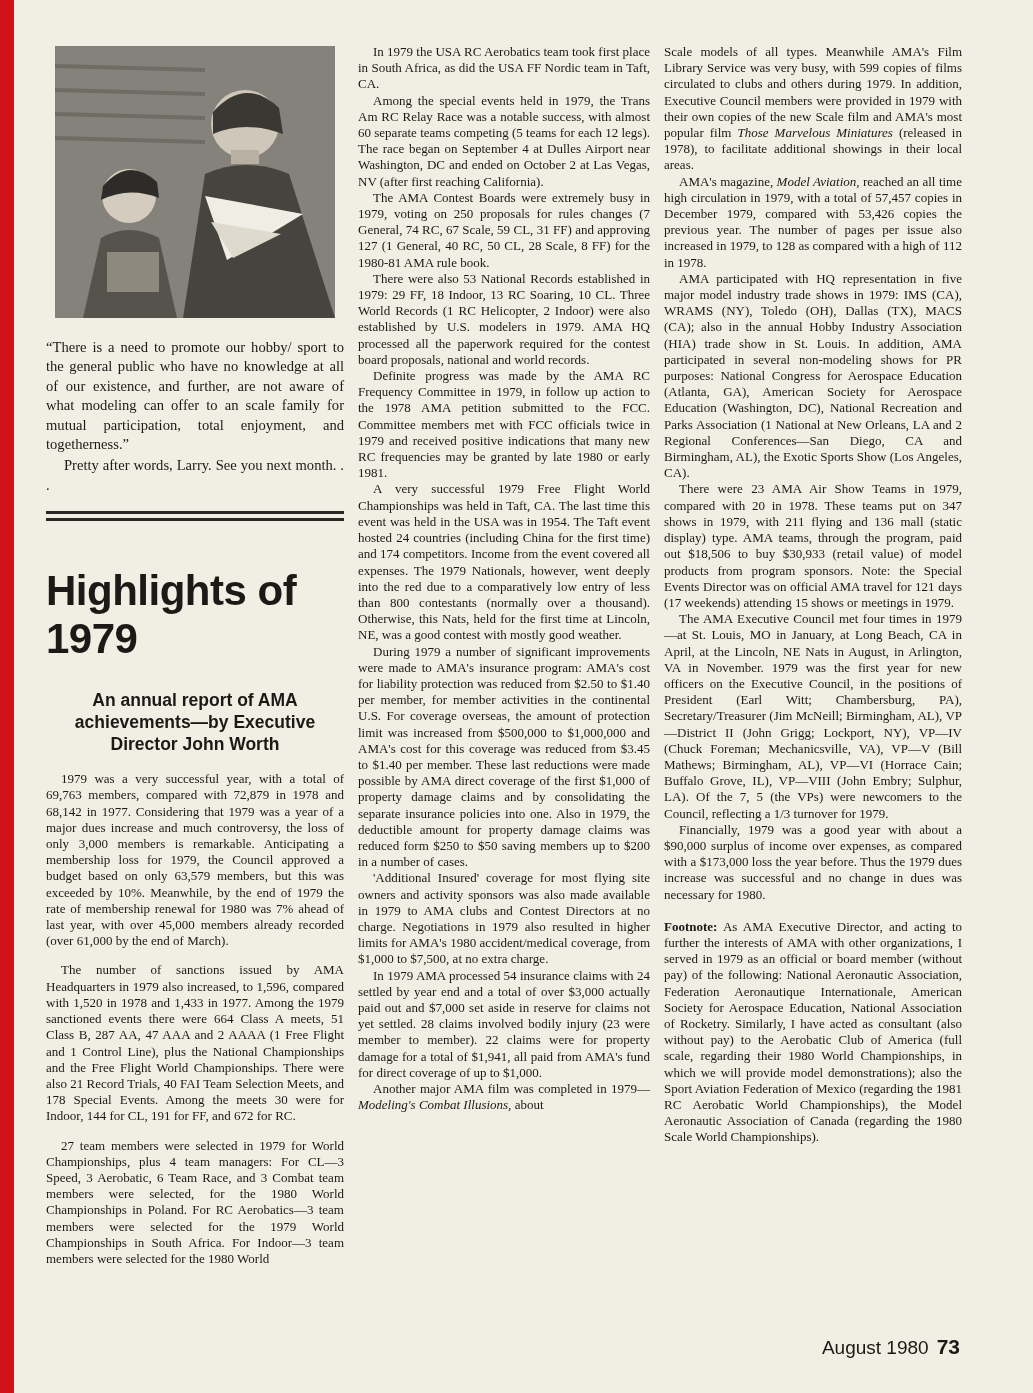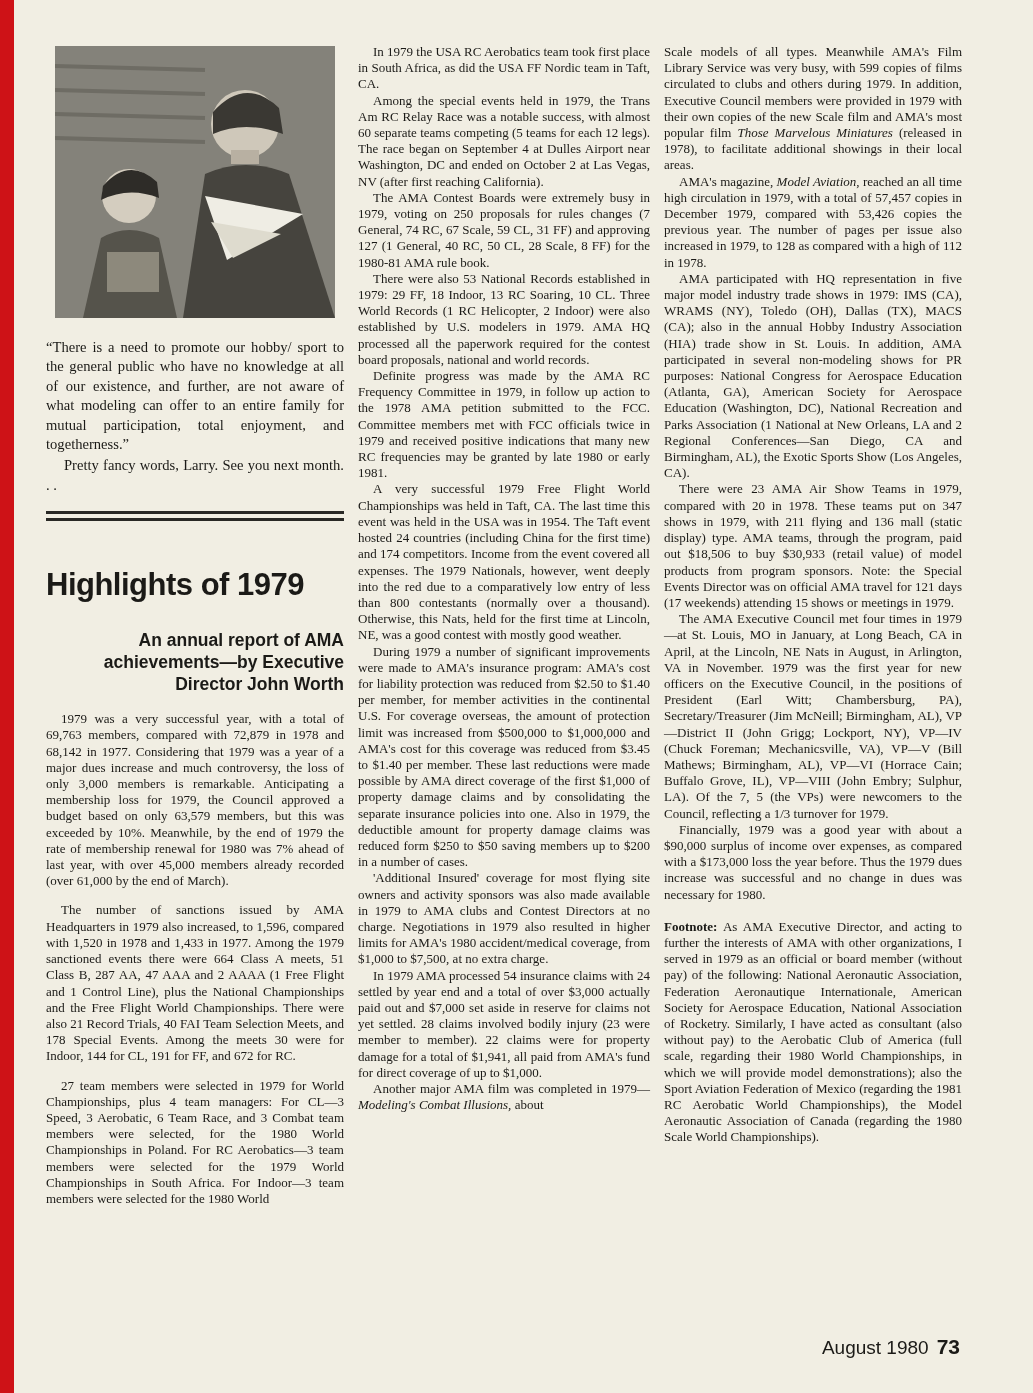--- a/index.html
+++ b/index.html
@@ -22,26 +22,26 @@
     background:#8a887f; overflow:hidden;
   }
   .pullquote { font-size:14.6px; line-height:19.4px; }
   .pullquote.follow { text-indent:18px; margin-top:2px; }
   .double-rule {
     margin-top:16px; height:10px; width:100%;
     border-top:3px solid #292825; border-bottom:3px solid #292825;
   }
   .headline {
     font-family:"Liberation Sans", sans-serif; font-weight:700;
-    font-size:31px; letter-spacing:-0.5px;
+    font-size:42px; letter-spacing:-0.5px;
     margin-top:46px; margin-bottom:26px; text-align:left;
   }
   .subhead {
     font-family:"Liberation Sans", sans-serif; font-weight:700;
-    font-size:17.5px; line-height:22px; margin-bottom:16px; text-align:right;
+    font-size:17.5px; line-height:22px; margin-bottom:16px; text-align:center;
   }
   .footnote-para { margin-top:16px; }
   .footer {
     position:absolute; top:1335px; right:73px;
     font-family:"Liberation Sans", sans-serif; font-size:19px;
   }
   .footer .pagenum { font-weight:700; font-size:21px; margin-left:8px; }
 </style>
 </head>
 <body>
@@ -68,22 +68,22 @@
         <polygon points="150,150 248,168 172,214" fill="#efede4"></polygon>
         <polygon points="156,176 226,188 178,212" fill="#dedbce"></polygon>
 
         <circle cx="74" cy="150" r="27" fill="#d4cdbf"></circle>
         <path d="M48 140 q26 -30 54 -4 l2 16 q-30 -12 -58 2 z" fill="#2e2c28"></path>
         <path d="M28 272 L46 192 q28 -16 58 0 L122 272 Z" fill="#55534b"></path>
         <rect x="52" y="206" width="52" height="40" fill="#8d897c"></rect>
       </svg>
     </div>
 
-    <p class="pullquote">“There is a need to promote our hobby/ sport to the general public who have no knowledge at all of our existence, and further, are not aware of what modeling can offer to an entire family for mutual participation, total enjoyment, and togetherness.”</p>
-    <p class="pullquote follow">Pretty fancy words, Larry. See you next month. . .</p>
+    <p class="pullquote">“There is a need to promote our hobby/ sport to the general public who have no knowledge at all of our existence, and further, are not aware of what modeling can offer to an scale family for mutual participation, total enjoyment, and togetherness.”</p>
+    <p class="pullquote follow">Pretty after words, Larry. See you next month. . .</p>
 
     <div class="double-rule"></div>
 
     <h1 class="headline">Highlights of 1979</h1>
     <h2 class="subhead">An annual report of AMA achievements—by Executive Director John Worth</h2>
 
     <p class="body indent">1979 was a very successful year, with a total of 69,763 members, compared with 72,879 in 1978 and 68,142 in 1977. Considering that 1979 was a year of a major dues increase and much controversy, the loss of only 3,000 members is remarkable. Anticipating a membership loss for 1979, the Council approved a budget based on only 63,579 members, but this was exceeded by 10%. Meanwhile, by the end of 1979 the rate of membership renewal for 1980 was 7% ahead of last year, with over 45,000 members already recorded (over 61,000 by the end of March).</p>
     <p class="body indent">The number of sanctions issued by AMA Headquarters in 1979 also increased, to 1,596, compared with 1,520 in 1978 and 1,433 in 1977. Among the 1979 sanctioned events there were 664 Class A meets, 51 Class B, 287 AA, 47 AAA and 2 AAAA (1 Free Flight and 1 Control Line), plus the National Championships and the Free Flight World Championships. There were also 21 Record Trials, 40 FAI Team Selection Meets, and 178 Special Events. Among the meets 30 were for Indoor, 144 for CL, 191 for FF, and 672 for RC.</p>
     <p class="body indent">27 team members were selected in 1979 for World Championships, plus 4 team managers: For CL—3 Speed, 3 Aerobatic, 6 Team Race, and 3 Combat team members were selected, for the 1980 World Championships in Poland. For RC Aerobatics—3 team members were selected for the 1979 World Championships in South Africa. For Indoor—3 team members were selected for the 1980 World</p>
   </div>

